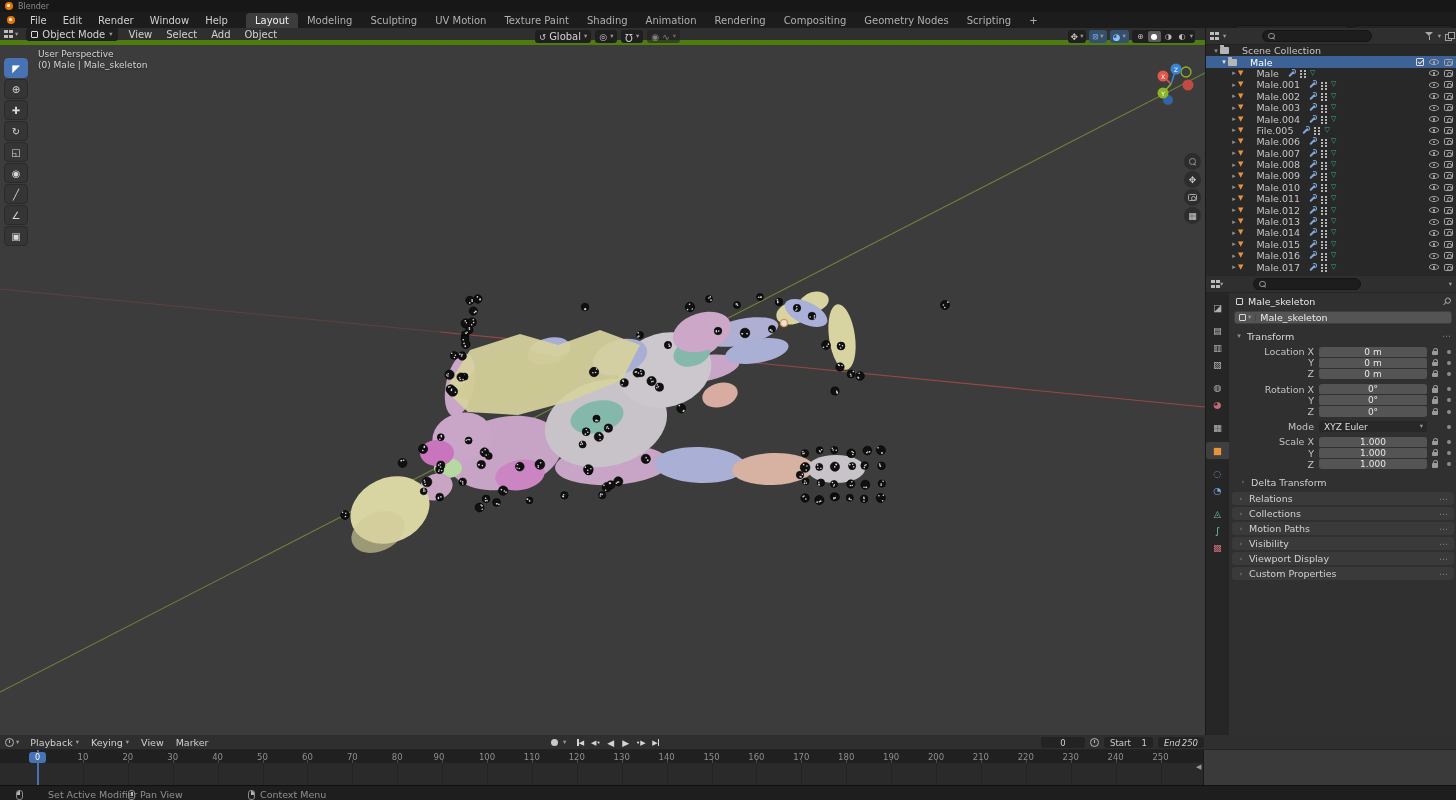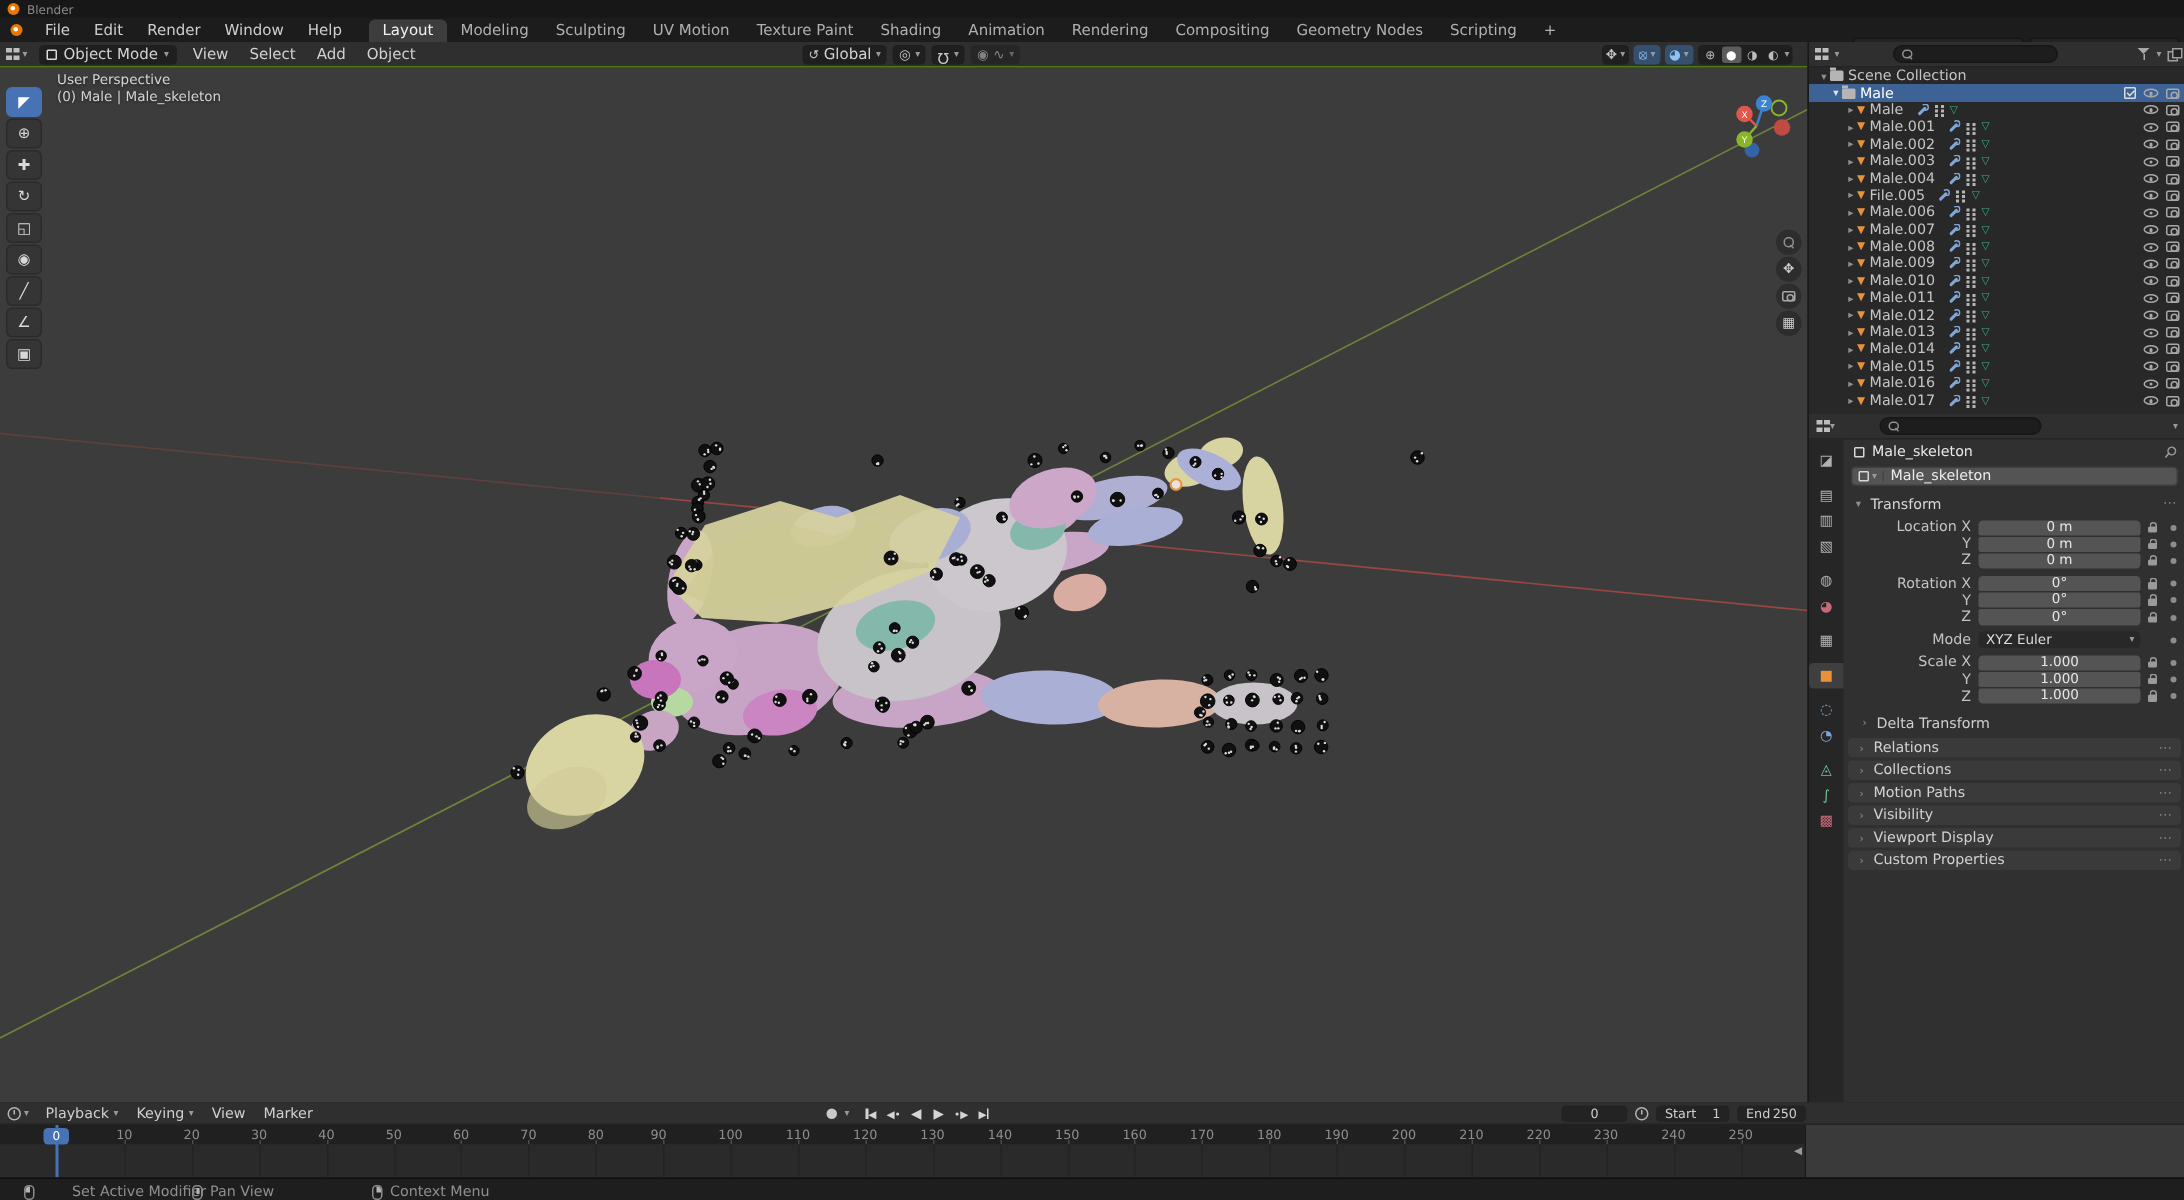--- a/index.html
+++ b/index.html
@@ -82,21 +82,21 @@
   .mouse-ico { display:inline-block; width:7px; height:10px; border:1px solid #8a8a8a; border-radius:3px; position:relative; }
   .mouse-ico.mb-left::before { content:''; position:absolute; left:0; top:0; width:3px; height:4px;
     background:#b5b5b5; border-radius:2.5px 0 0 0; }
   .mouse-ico.mb-mid::before { content:''; position:absolute; left:2.2px; top:1px; width:1.6px; height:4px; background:#b5b5b5; }
   .mouse-ico.mb-right::before { content:''; position:absolute; right:0; top:0; width:3px; height:4px;
     background:#b5b5b5; border-radius:0 2.5px 0 0; }
 
   
   #viewport { position:absolute; left:0; top:28px; width:1205px; height:707px; background:#3c3c3c; }
   #vp-header { position:absolute; left:0; top:0; width:100%; height:17px; background:#2f2f2f;
-    border-bottom:1px solid #4d7c0f; display:flex; align-items:center; font-size:10px; color:#d2d2d2; }
+    border-bottom:5px solid #4d7c0f; display:flex; align-items:center; font-size:10px; color:#d2d2d2; }
   #vp-header .hbtn { padding:0 4px; display:flex; align-items:center; gap:2px; }
   #mode-widget { background:#1f1f1f; border-radius:3px; height:13px; display:flex; align-items:center;
     gap:4px; padding:0 5px; margin:0 4px; }
   #mode-widget .sq { width:7px; height:7px; border:1.3px solid #dcdcdc; border-radius:1px; }
   #vp-menus { display:flex; }
   #vp-menus .menu { padding:0 7px; }
   #vp-mid { position:absolute; left:535px; top:2px; display:flex; gap:4px; align-items:center; }
   .pill { background:#1f1f1f; border-radius:3px; height:13px; display:flex; align-items:center; gap:3px; padding:0 4px; }
   #vp-right { position:absolute; right:10px; top:2px; display:flex; gap:3px; align-items:center; }
   .shadegrp { background:#1f1f1f; border-radius:3px; height:13px; display:flex; align-items:center; padding:0 2px; gap:1px; }
@@ -126,21 +126,21 @@
   #rightcol { position:absolute; left:1205px; top:28px; width:251px; height:707px; background:#2e2e2e;
     border-left:1px solid #191919; }
   
   #outliner { position:absolute; left:0; top:0; width:251px; height:248px; background:#282828; overflow:hidden; }
   #outliner-header { height:17px; background:#2f2f2f; border-bottom:1px solid #222;
     display:flex; align-items:center; padding:0 4px; gap:4px; }
   .searchfield { background:#1d1d1d; border:1px solid #161616; border-radius:7px; height:12px;
     flex:0 0 auto; display:flex; align-items:center; gap:3px; padding:0 5px; }
   #outliner-tree { position:relative; font-size:9.5px; color:#c5c5c5; }
   .o-row { height:11.4px; display:flex; align-items:center; padding-left:6px; position:relative; }
-  .o-row .name { margin-left:3px; white-space:nowrap; }
+  .o-row .name { margin-left:13px; white-space:nowrap; }
   .o-row .mid { display:flex; align-items:center; gap:3px; margin-left:8px; }
   .o-row .right { position:absolute; right:4px; display:flex; gap:5px; align-items:center; }
   .o-row.selected { background:#3c6296; color:#fff; }
   .coll-ico { display:inline-block; width:9px; height:7px; background:#b5b5b5; border-radius:1px; position:relative; }
   .coll-ico::before { content:''; position:absolute; left:0; top:-2px; width:4px; height:2px; background:#b5b5b5; }
   .chk-ico { display:inline-block; width:8px; height:8px; border:1px solid #ddd; border-radius:1px; position:relative; }
   .chk-ico::after { content:''; position:absolute; left:1px; top:1px; width:4px; height:2px;
     border-left:1.3px solid #ddd; border-bottom:1.3px solid #ddd; transform:rotate(-45deg); }
 
   
@@ -1594,21 +1594,21 @@
     </div>
     <div id="tl-right">
       <div class="tl-fld" style="width:44px; justify-content:center;">
         <span>0</span>
       </div>
       <span class="clock-ico"></span>
       <div class="tl-fld" style="width:49px;">
         <span>Start</span>
         <span>1</span>
       </div>
-      <div class="tl-fld" style="width:46px;">
+      <div class="tl-fld" style="width:46px;font-style:italic;">
         <span>End</span>
         <span>250</span>
       </div>
     </div>
   </div>
   <div id="tl-ruler">
       <div class="tickl" style="left: 38px;">0</div>
       <div class="tickm" style="left: 38px;"></div>
       <div class="tickl" style="left: 82.9px;">10</div>
       <div class="tickm" style="left: 82.9px;"></div>

